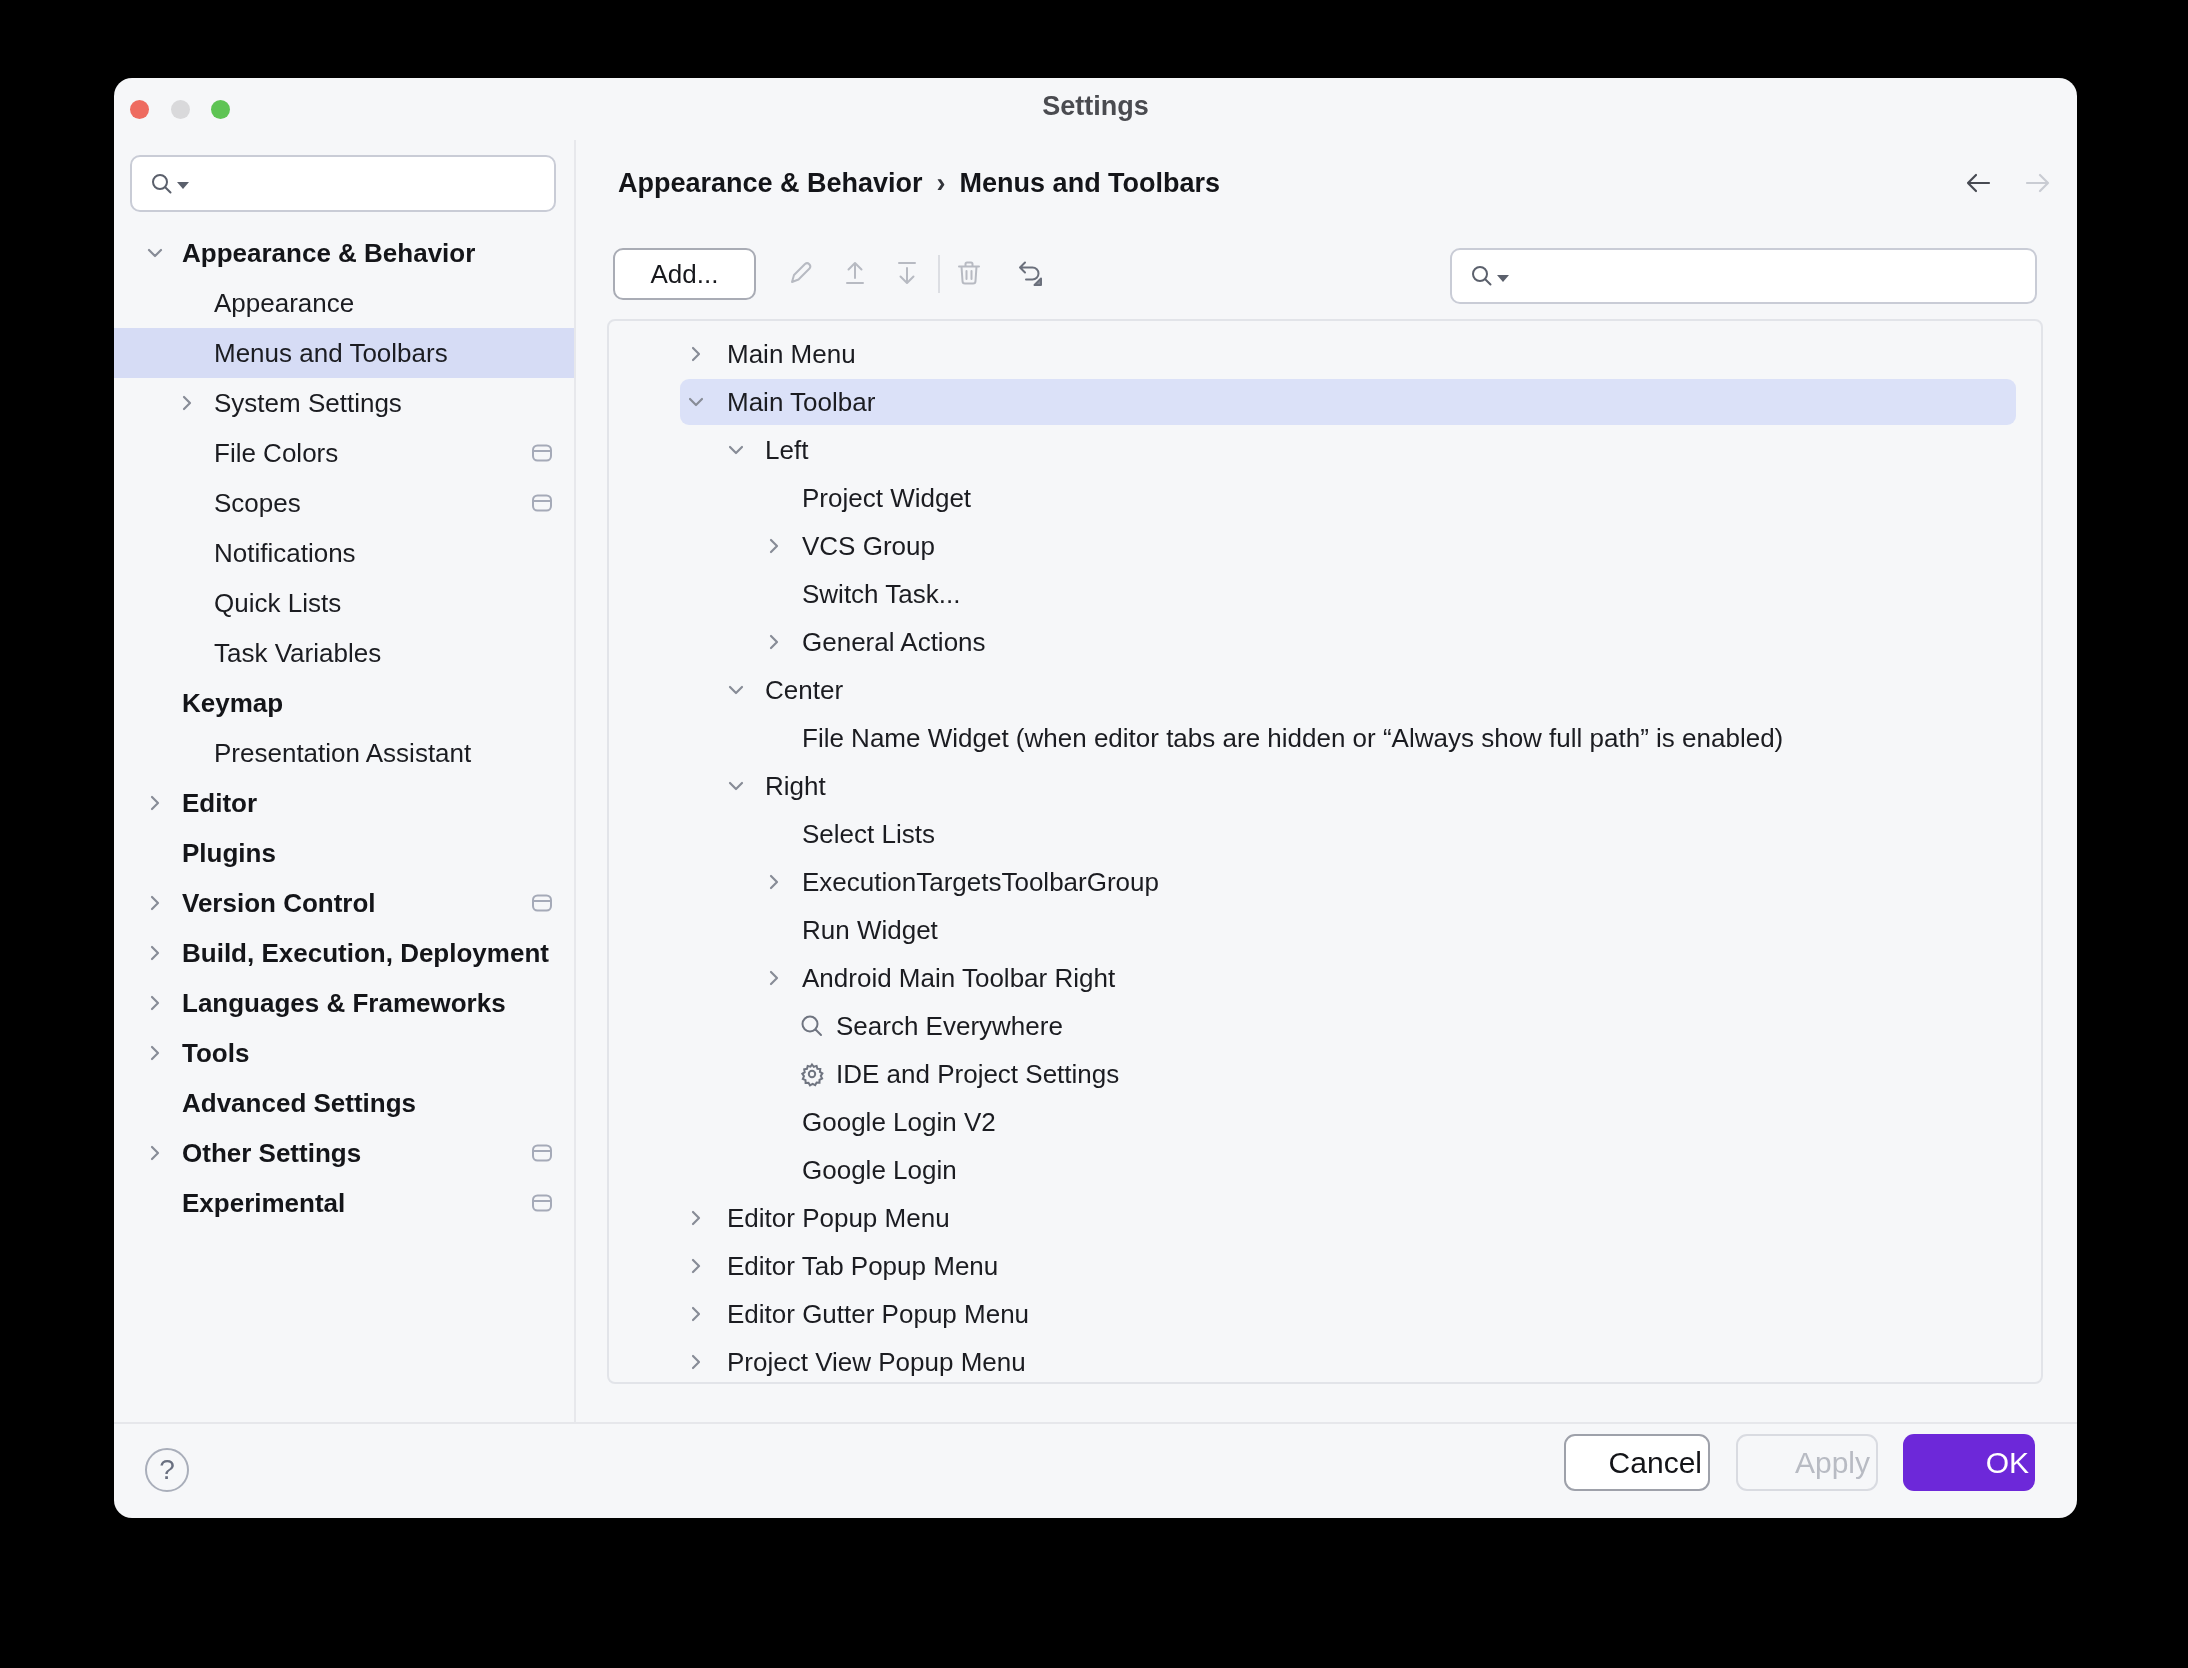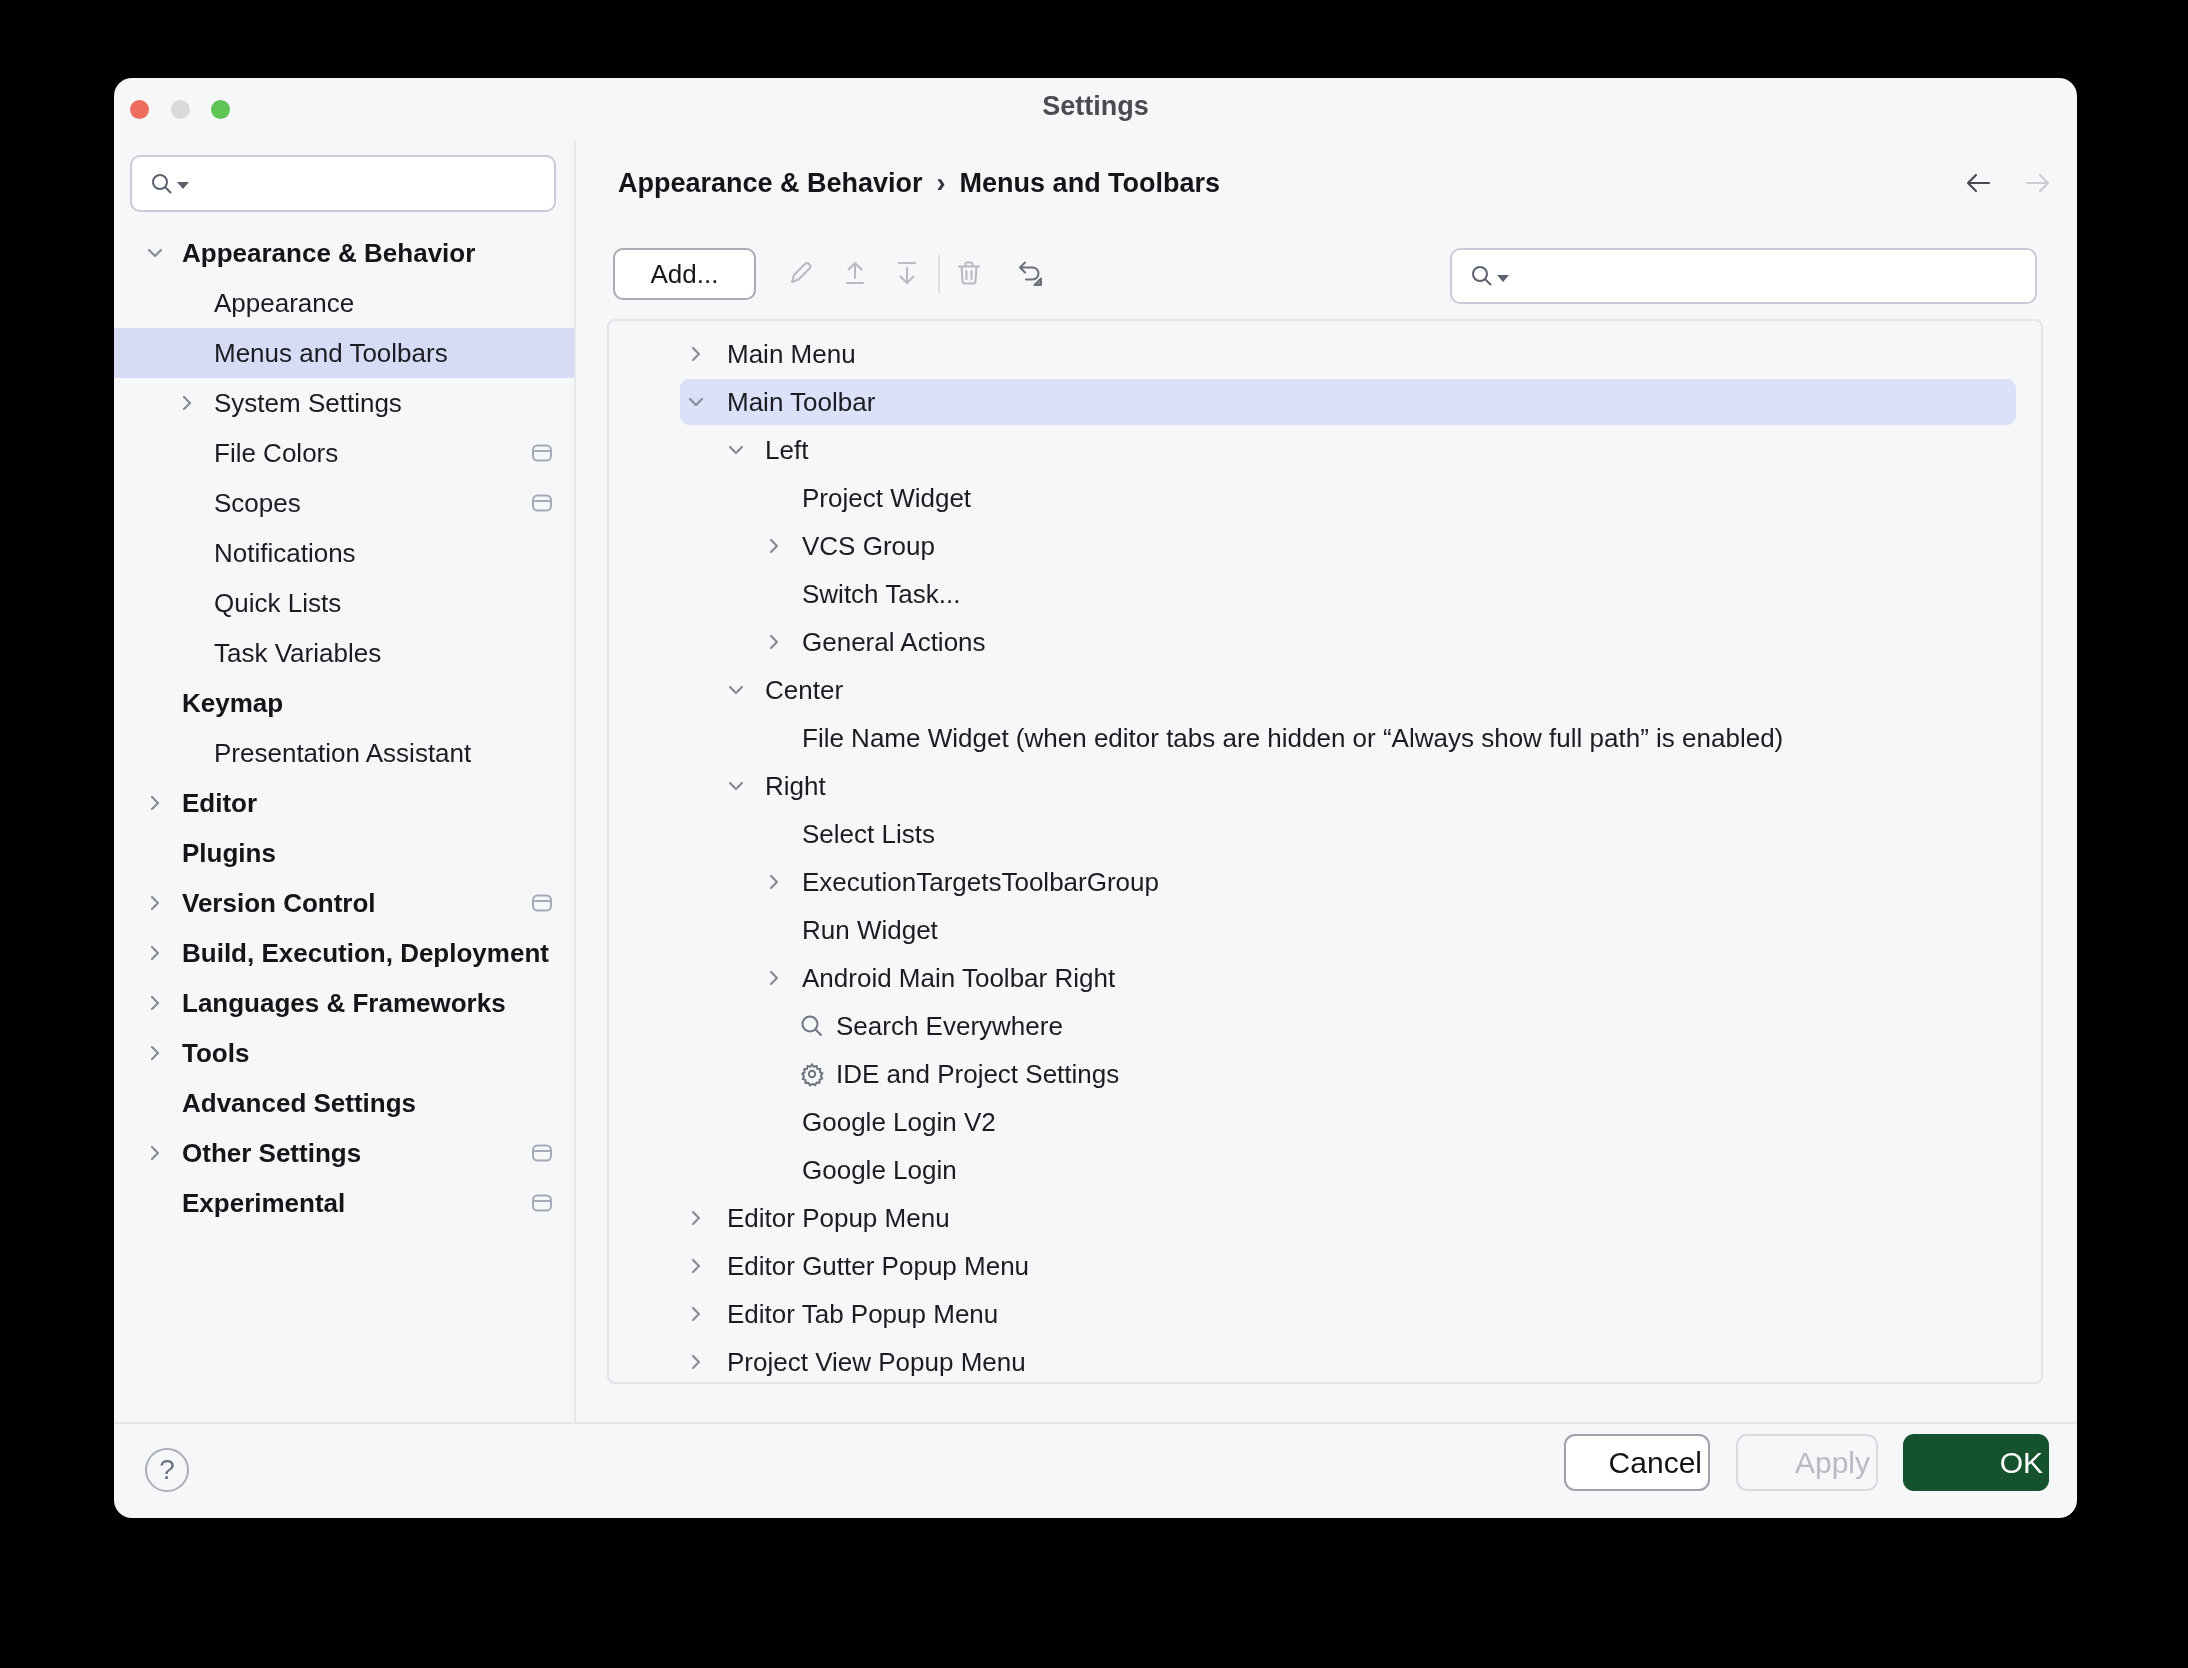--- a/index.html
+++ b/index.html
@@ -78,21 +78,21 @@
   
   .footer-sep{position:absolute;left:0;top:1344px;width:100%;height:2px;background:#E6E7EB;}
   .help-btn{position:absolute;left:31px;top:1370px;width:44px;height:44px;border-radius:50%;
             border:2px solid #A9AEBA;background:none;color:#6A7080;font-size:28px;
             font-family:"Liberation Sans",sans-serif;line-height:40px;text-align:center;padding:0;
             cursor:pointer;}
   .btn{position:absolute;top:1356px;height:57px;border-radius:11px;font-size:30px;
        font-family:"Liberation Sans",sans-serif;cursor:pointer;text-align:right;}
   .btn.cancel{left:1450px;width:146px;background:#FFF;border:2px solid #9EA1AA;color:#131418;}
   .btn.apply{left:1622px;width:142px;background:transparent;border:2px solid #D9DBE1;color:#B8BBC3;}
-  .btn.ok{left:1789px;width:146px;background:#14532d;border:none;color:#FFF;}
+  .btn.ok{left:1789px;width:132px;background:#6d28d9;border:none;color:#FFF;}
 </style>
 </head>
 <body>
 
 <div class="window">
 
   <div class="titlebar">
     <div class="tl close"></div>
     <div class="tl min"></div>
     <div class="tl max"></div>
@@ -362,27 +362,27 @@
       <div class="t-row">
         <span class="chev lv0"><svg viewBox="0 0 26 26">
             <polyline points="10,7 16,13 10,19"></polyline>
           </svg></span>
         <span class="t-label lv0">Editor Popup Menu</span>
       </div>
       <div class="t-row">
         <span class="chev lv0"><svg viewBox="0 0 26 26">
             <polyline points="10,7 16,13 10,19"></polyline>
           </svg></span>
+        <span class="t-label lv0">Editor Tab Popup Menu</span>
+      </div>
+      <div class="t-row">
+        <span class="chev lv0"><svg viewBox="0 0 26 26">
+            <polyline points="10,7 16,13 10,19"></polyline>
+          </svg></span>
         <span class="t-label lv0">Editor Gutter Popup Menu</span>
-      </div>
-      <div class="t-row">
-        <span class="chev lv0"><svg viewBox="0 0 26 26">
-            <polyline points="10,7 16,13 10,19"></polyline>
-          </svg></span>
-        <span class="t-label lv0">Editor Tab Popup Menu</span>
       </div>
       <div class="t-row">
         <span class="chev lv0"><svg viewBox="0 0 26 26">
             <polyline points="10,7 16,13 10,19"></polyline>
           </svg></span>
         <span class="t-label lv0">Project View Popup Menu</span>
       </div>
     </div>
 
   <div class="footer-sep"></div>

